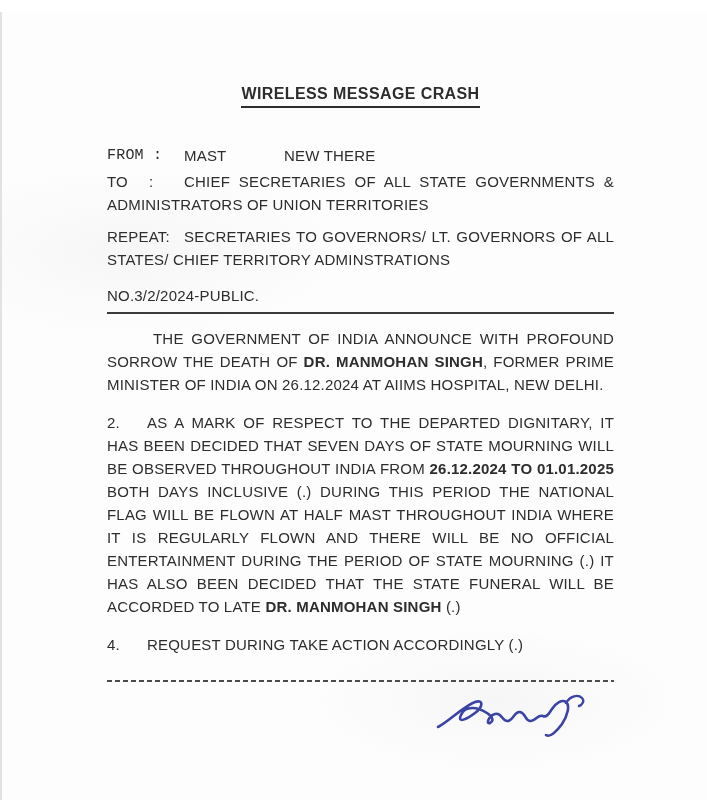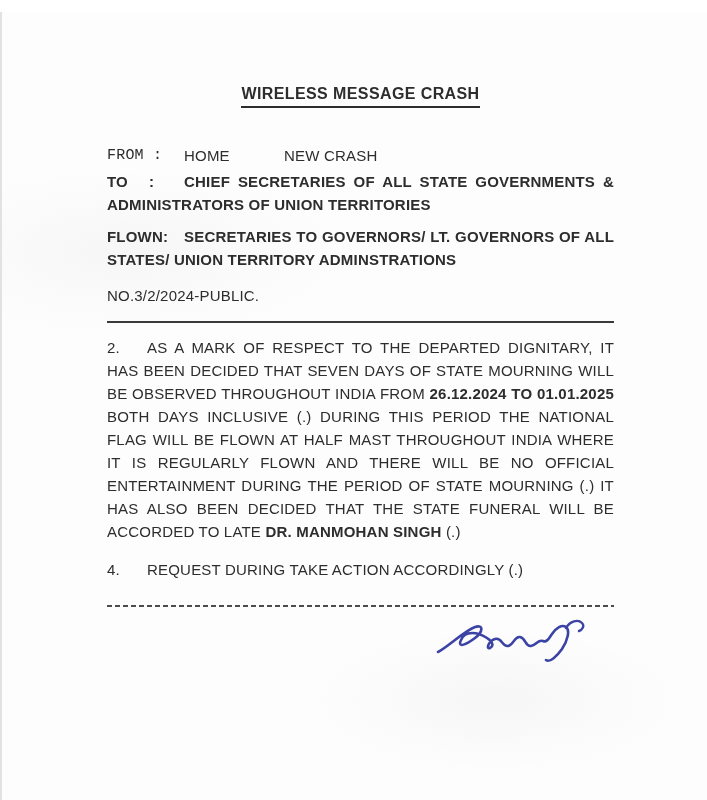--- a/index.html
+++ b/index.html
@@ -42,28 +42,28 @@
     border-bottom: 2px solid #2d2d2d;
     padding-bottom: 1px;
   }
   .addr-row { margin-bottom: 3px; }
   .lbl { display: inline-block; vertical-align: top; }
   .w-from { width: 77px; font-family: Liberation Mono, monospace; }
   .w-home { width: 100px; }
   .w-to { width: 42px; }
   .w-colon { width: 35px; }
   .w-repeat { width: 77px; }
-  .justify { text-align: justify; font-weight: bold; }
+  .justify { text-align: justify; }
   .addr-block { margin-bottom: 9px; }
   .ref-row {
     display: flex;
     justify-content: space-between;
     align-items: baseline;
     border-bottom: 2px solid #3a3a3a;
-    padding-bottom: 14px;
+    padding-bottom: 5px;
     margin-top: 13px;
     margin-bottom: 13px;
   }
   .para { text-align: justify; margin-bottom: 15px; }
   .para.indent-first { text-indent: 46px; }
   .para-num { display: inline-block; width: 40px; text-indent: 0; }
   .dashed-divider {
     height: 2px;
     width: 100%;
     margin-top: 24px;
@@ -88,35 +88,38 @@
 <body>
 
 <div class="page">
   <div class="content">
 
     <div class="doc-title">
       <span>WIRELESS MESSAGE CRASH</span>
     </div>
 
     <div class="addr-row">
-      <span class="lbl w-from">FROM :</span><span class="lbl w-home">HOME</span><span>NEW CRASH</span>
+      <span class="lbl w-from">FROM :</span><span class="lbl w-home">MAST</span><span>NEW THERE</span>
     </div>
 
     <div class="addr-block justify">
       <span class="lbl w-to">TO</span><span class="lbl w-colon">:</span><span>CHIEF SECRETARIES OF ALL STATE GOVERNMENTS &amp; ADMINISTRATORS OF UNION TERRITORIES</span>
     </div>
 
     <div class="addr-block justify">
-      <span class="lbl w-repeat">FLOWN:</span><span>SECRETARIES TO GOVERNORS/ LT. GOVERNORS OF ALL STATES/ UNION TERRITORY ADMINSTRATIONS</span>
+      <span class="lbl w-repeat">REPEAT:</span><span>SECRETARIES TO GOVERNORS/ LT. GOVERNORS OF ALL STATES/ CHIEF TERRITORY ADMINSTRATIONS</span>
     </div>
 
     <div class="ref-row">
       <span>NO.3/2/2024-PUBLIC.</span>
     </div>
 
+    <div class="para indent-first">
+      <span><span>THE GOVERNMENT OF INDIA ANNOUNCE WITH PROFOUND SORROW THE DEATH OF </span><span style="font-weight: bold;">DR. MANMOHAN SINGH</span><span>, FORMER PRIME MINISTER OF INDIA ON 26.12.2024 AT AIIMS HOSPITAL, NEW DELHI.</span></span>
+    </div>
 
     <div class="para">
       <span class="para-num">2.</span><span><span>AS A MARK OF RESPECT TO THE DEPARTED DIGNITARY, IT HAS BEEN DECIDED THAT SEVEN DAYS OF STATE MOURNING WILL BE OBSERVED THROUGHOUT INDIA FROM </span><span style="font-weight: bold;">26.12.2024 TO 01.01.2025</span><span> BOTH DAYS INCLUSIVE (.) DURING THIS PERIOD THE NATIONAL FLAG WILL BE FLOWN AT HALF MAST THROUGHOUT INDIA WHERE IT IS REGULARLY FLOWN AND THERE WILL BE NO OFFICIAL ENTERTAINMENT DURING THE PERIOD OF STATE MOURNING (.) IT HAS ALSO BEEN DECIDED THAT THE STATE FUNERAL WILL BE ACCORDED TO LATE </span><span style="font-weight: bold;">DR. MANMOHAN SINGH</span><span> (.)</span></span>
     </div>
 
 
     <div class="para">
       <span class="para-num">4.</span><span><span>REQUEST DURING TAKE ACTION ACCORDINGLY (.)</span></span>
     </div>
 

